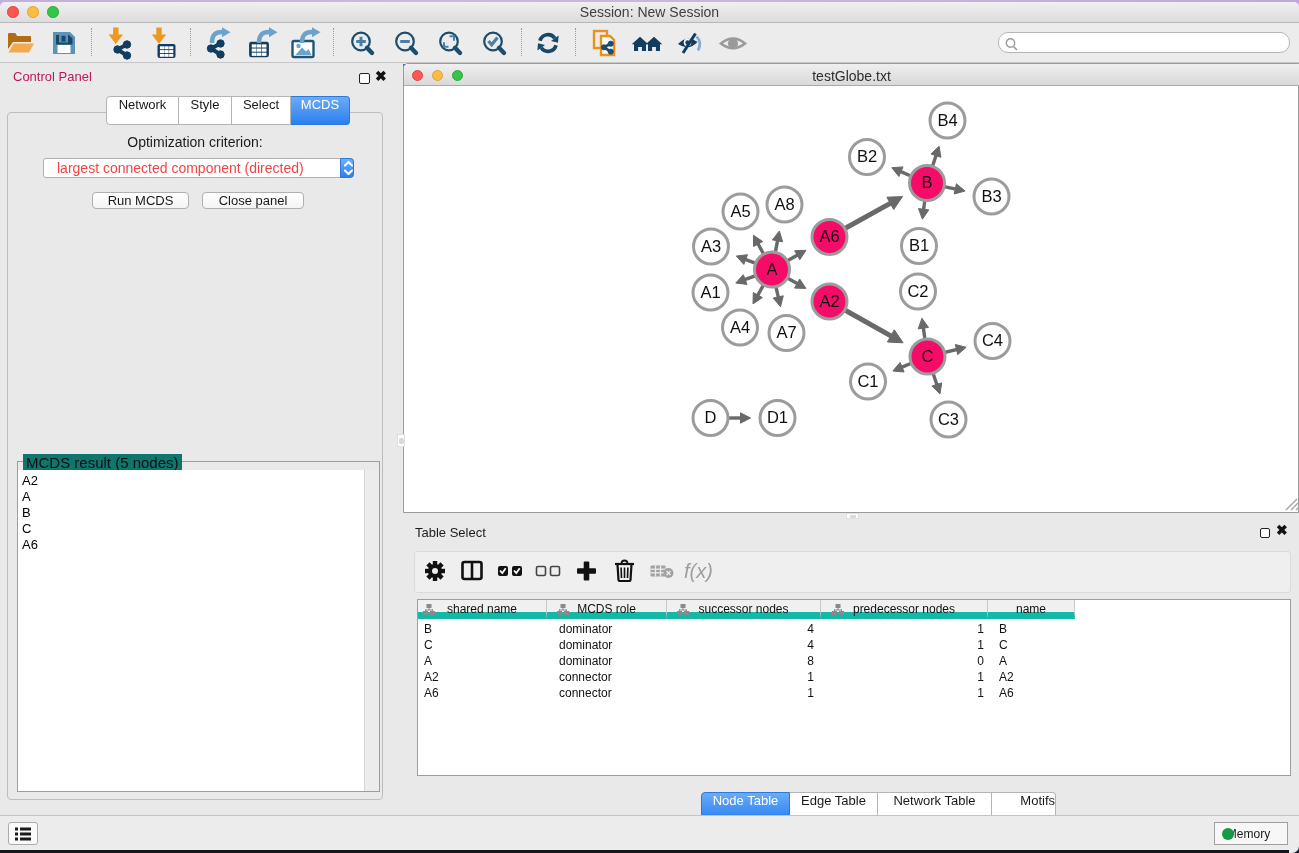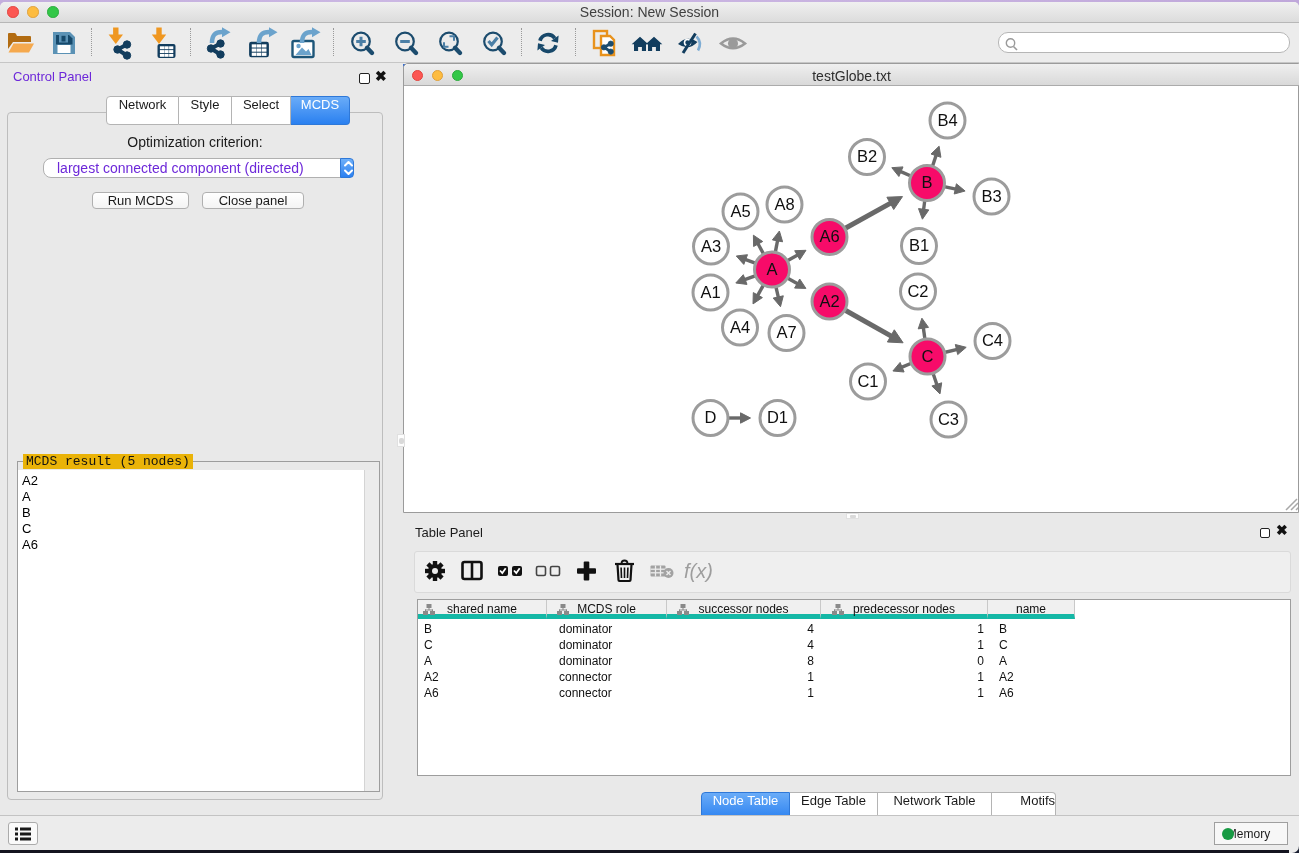--- a/index.html
+++ b/index.html
@@ -18,58 +18,58 @@
 #tl-y { left:27px; background:#fdbc40; border:0.5px solid #e0a03a; }
 #tl-g { left:47px; background:#33c748; border:0.5px solid #2aab3c; }
 #title-text { left:0; top:2px; width:1299px; text-align:center; font-size:14px; color:#404040; }
 
 
 #toolbar { left:0; top:21px; width:1299px; height:40px; background:#ececec; border-bottom:1px solid #c6c6c6; }
 .tsep { top:6px; width:0; height:28px; border-left:1px dotted #9a9a9a; }
 #searchbox { left:998px; top:30px; width:292px; height:21px; background:#fff; border:1px solid #b6b6b6; border-radius:10px; }
 
 
-#cp-title { left:13px; top:67px; font-size:13px; color:#6d28d9; }
+#cp-title { left:13px; top:67px; font-size:13px; color:#be185d; }
 #cp-float { left:359px; top:71px; width:11px; height:11px; border:1.5px solid #222; border-radius:2px; background:#fff; }
 #cp-close { left:375px; top:66px; font-size:14px; font-weight:bold; color:#111; }
 #cp-box { left:7px; top:110px; width:376px; height:688px; border:1px solid #bdbdbd; border-radius:4px; background:#e9e9e9; }
 .tabrow { height:29px; display:flex;padding-left:28px; }
 #cp-tabs { left:78px; top:94px; }
 .tab { background:#fff; border:1px solid #b4b4b4; border-left:none; font-size:13px; color:#1a1a1a; text-align:center; line-height:16px; }
 .tab.first { border-left:1px solid #b4b4b4; border-radius:4px 0 0 4px; }
 .tab.last { border-radius:0 4px 4px 0; }
 .tab.active { background:linear-gradient(#6aacf8,#2a80f0); border-color:#2e78d8; color:#fff; }
 #opt-label { left:7px; top:132px; width:376px; text-align:center; font-size:14px; color:#1b1b1b; }
-#dropdown { left:43px; top:156px; width:311px; height:20px; background:#fff; border:1px solid #b0b0b0; border-radius:8px; font-size:14px; color:#6d28d9; line-height:18px; padding-left:13px; }
+#dropdown { left:43px; top:156px; width:311px; height:20px; background:#fff; border:1px solid #b0b0b0; border-radius:3px; font-size:14px; color:#ef4444; line-height:18px; padding-left:13px; }
 #dd-btn { left:340px; top:156px; width:14px; height:20px; border-radius:0 4px 4px 0; background:linear-gradient(#6fb0f9,#2b80f1); border:1px solid #2e78d8; }
 .btn { background:linear-gradient(#ffffff,#f4f4f4); border:1px solid #b0b0b0; border-radius:4px; font-size:13px; color:#1b1b1b; text-align:center; line-height:15px; height:17px; }
 #btn-run { left:92px; top:190px; width:97px; }
 #btn-close { left:202px; top:190px; width:102px; }
 #fieldset { left:17px; top:459px; width:363px; height:331px; border:1px solid #9d9d9d; }
-#fieldset-legend { left:23px; top:452px; background:#eab308; padding:0 3px; font-size:13px; color:#111;font-family:Liberation Mono, monospace; }
+#fieldset-legend { left:23px; top:452px; background:#0f766e; padding:0 3px; font-size:15px; color:#111; }
 #mcds-list { left:18px; top:468px; width:346px; height:321px; background:#fff; font-size:13px; color:#000; line-height:16px; padding:3px 0 0 4px; }
 #mcds-scroll { left:364px; top:468px; width:15px; height:321px; background:#ececec; border-left:1px solid #d4d4d4; }
 
 
 #iwin-corner { left:403px; top:62px; width:8px; height:8px; background:#3a6fd0; }
 #iwin { left:403px; top:61px; width:896px; height:450px; border:1px solid #9b9b9b; border-radius:5px 0 0 0; background:#fff; }
 #iwin-tb { left:0; top:0; width:895px; height:22px; background:linear-gradient(#efefef,#d9d9d9); border-bottom:1px solid #ababab; border-radius:5px 0 0 0; }
 .itl { top:68px; width:11px; height:11px; border-radius:50%; }
 #itl-r { left:412px; background:#fc5753; border:0.5px solid #e2443f; }
 #itl-y { left:432px; background:#fdbc40; border:0.5px solid #e0a03a; }
 #itl-g { left:452px; background:#33c748; border:0.5px solid #2aab3c; }
 #iwin-title { left:0; top:4px; width:895px; text-align:center; font-size:14px; color:#2e2e2e; }
 
 
 #tp-title { left:415px; top:523px; font-size:13px; color:#1c1c1c; }
 #tp-float { left:1260px; top:526px; width:10px; height:10px; border:1.5px solid #222; border-radius:2px; background:#fff; }
 #tp-close { left:1276px; top:520px; font-size:14px; font-weight:bold; color:#111; }
 #tp-toolbar { left:414px; top:549px; width:877px; height:42px; background:#efefef; border:1px solid #dadada; border-radius:3px; }
 #tp-table { left:417px; top:597px; width:874px; height:177px; background:#fff; border:1px solid #9d9d9d; }
-.hcell { position:absolute; top:0; height:19px; background:#f0f0f0; border-right:1px solid #c9c9c9; border-bottom:5px solid #14b8a6; text-align:center; line-height:18px; font-size:12px; color:#111; }
+.hcell { position:absolute; top:0; height:19px; background:#f0f0f0; border-right:1px solid #c9c9c9; border-bottom:7px solid #14b8a6; text-align:center; line-height:18px; font-size:12px; color:#111; }
 .trow { position:absolute; font-size:12px; color:#111; height:16px; line-height:16px; }
 .num { text-align:right; }
 
 
 #bt-tabs { left:673px; top:790px; }
 
 #statusbar { left:0; top:813px; width:1299px; height:35px; background:#ececec; border-top:1px solid #c3c3c3; }
 #list-btn { left:8px; top:820px; width:30px; height:23px; background:#fafafa; border:1px solid #ababab; border-radius:3px; }
 #mem-btn { left:1214px; top:820px; width:74px; height:23px; background:#f7f7f7; border:1px solid #9f9f9f; font-size:12px; color:#1b1b1b; line-height:22px; text-align:center; padding-right:5px; }
 #mem-dot { left:1222px; top:826px; width:12px; height:12px; border-radius:50%; background:#179a43; }
@@ -367,21 +367,21 @@
       <text x="464" y="300.5">C1</text>
       <text x="544.5" y="338.5">C3</text>
       <text x="306.5" y="337">D</text>
       <text x="373.5" y="337">D1</text>
     </g>
     <g stroke="#a8a8a8" stroke-width="1.5" fill="none">
       <path d="M882,424 l11,-11 M887,424 l7,-7 M892,424 l3,-3"></path>
     </g>
   </svg>
 
-  <div class="abs" id="tp-title">Table Panel</div>
+  <div class="abs" id="tp-title">Table Select</div>
   <div class="abs" id="tp-float"></div>
   <div class="abs" id="tp-close">✖</div>
   <div class="abs" id="tp-toolbar"></div>
   <svg class="abs" style="left:414px; top:549px;" width="320" height="42" viewBox="0 0 320 42">
 
     <g transform="translate(21,20)" fill="#111">
       <g id="teeth">
           <rect x="-2.2" y="-10" width="4.4" height="20"></rect>
           <rect x="-10" y="-2.2" width="20" height="4.4"></rect>
         </g>

